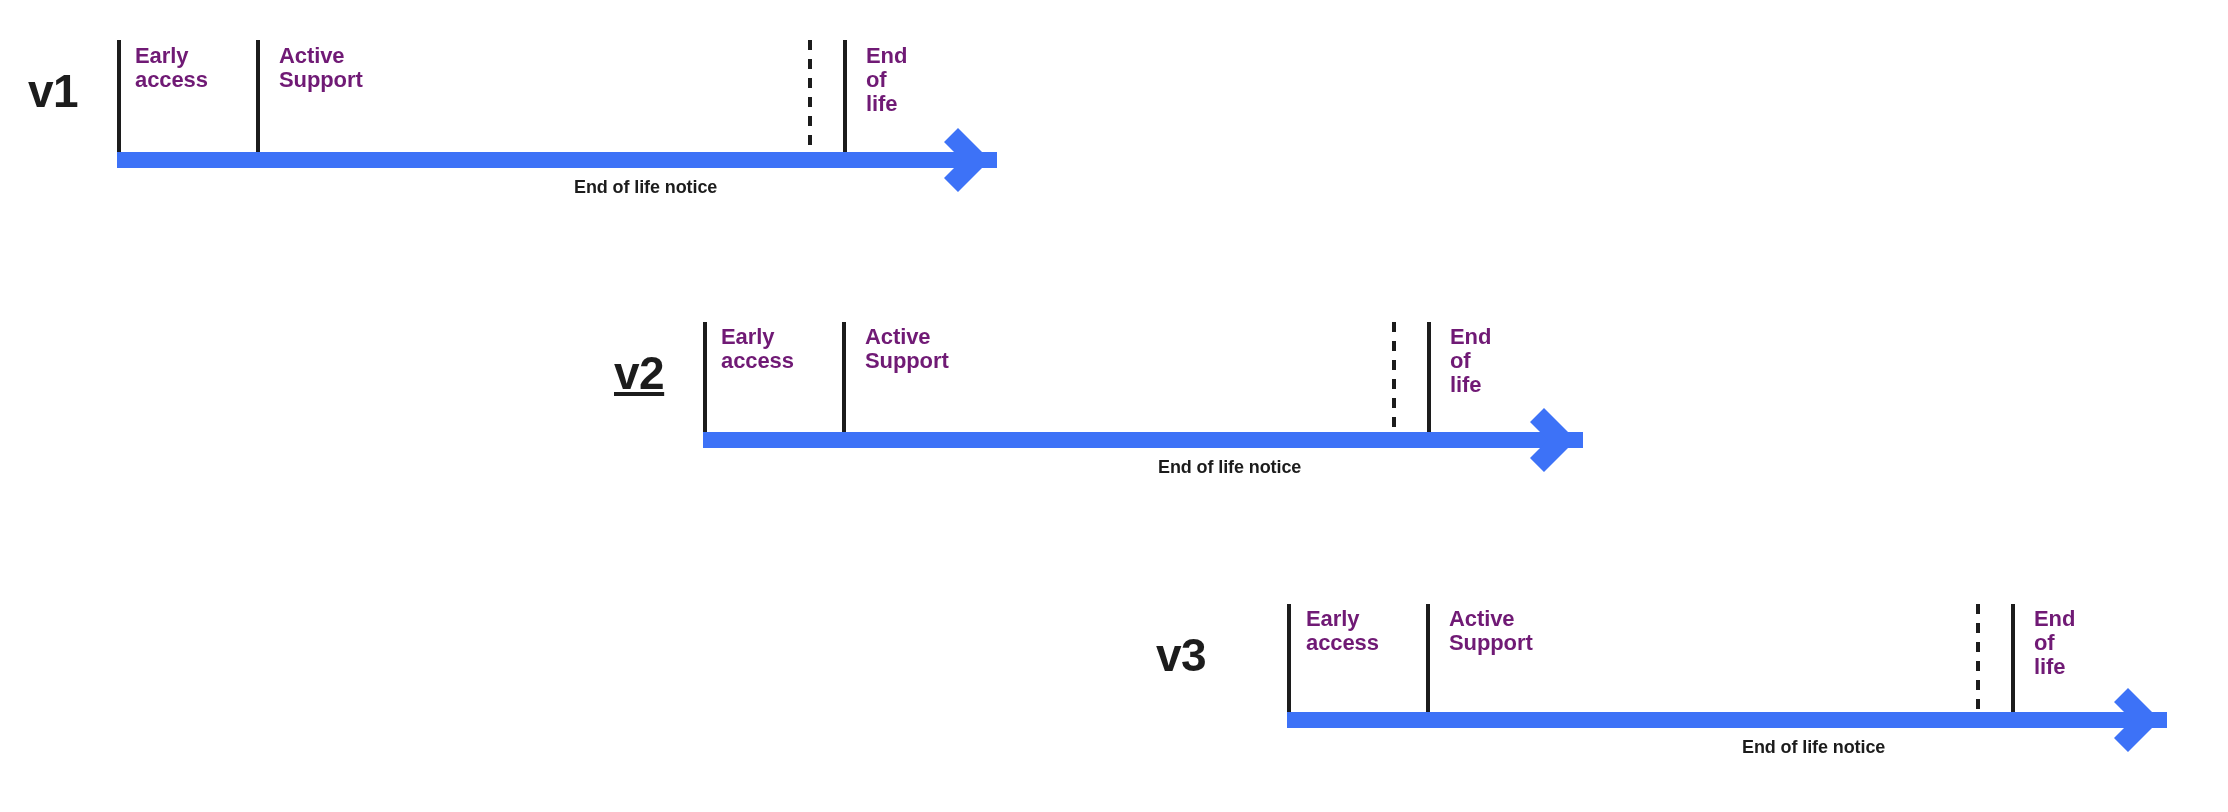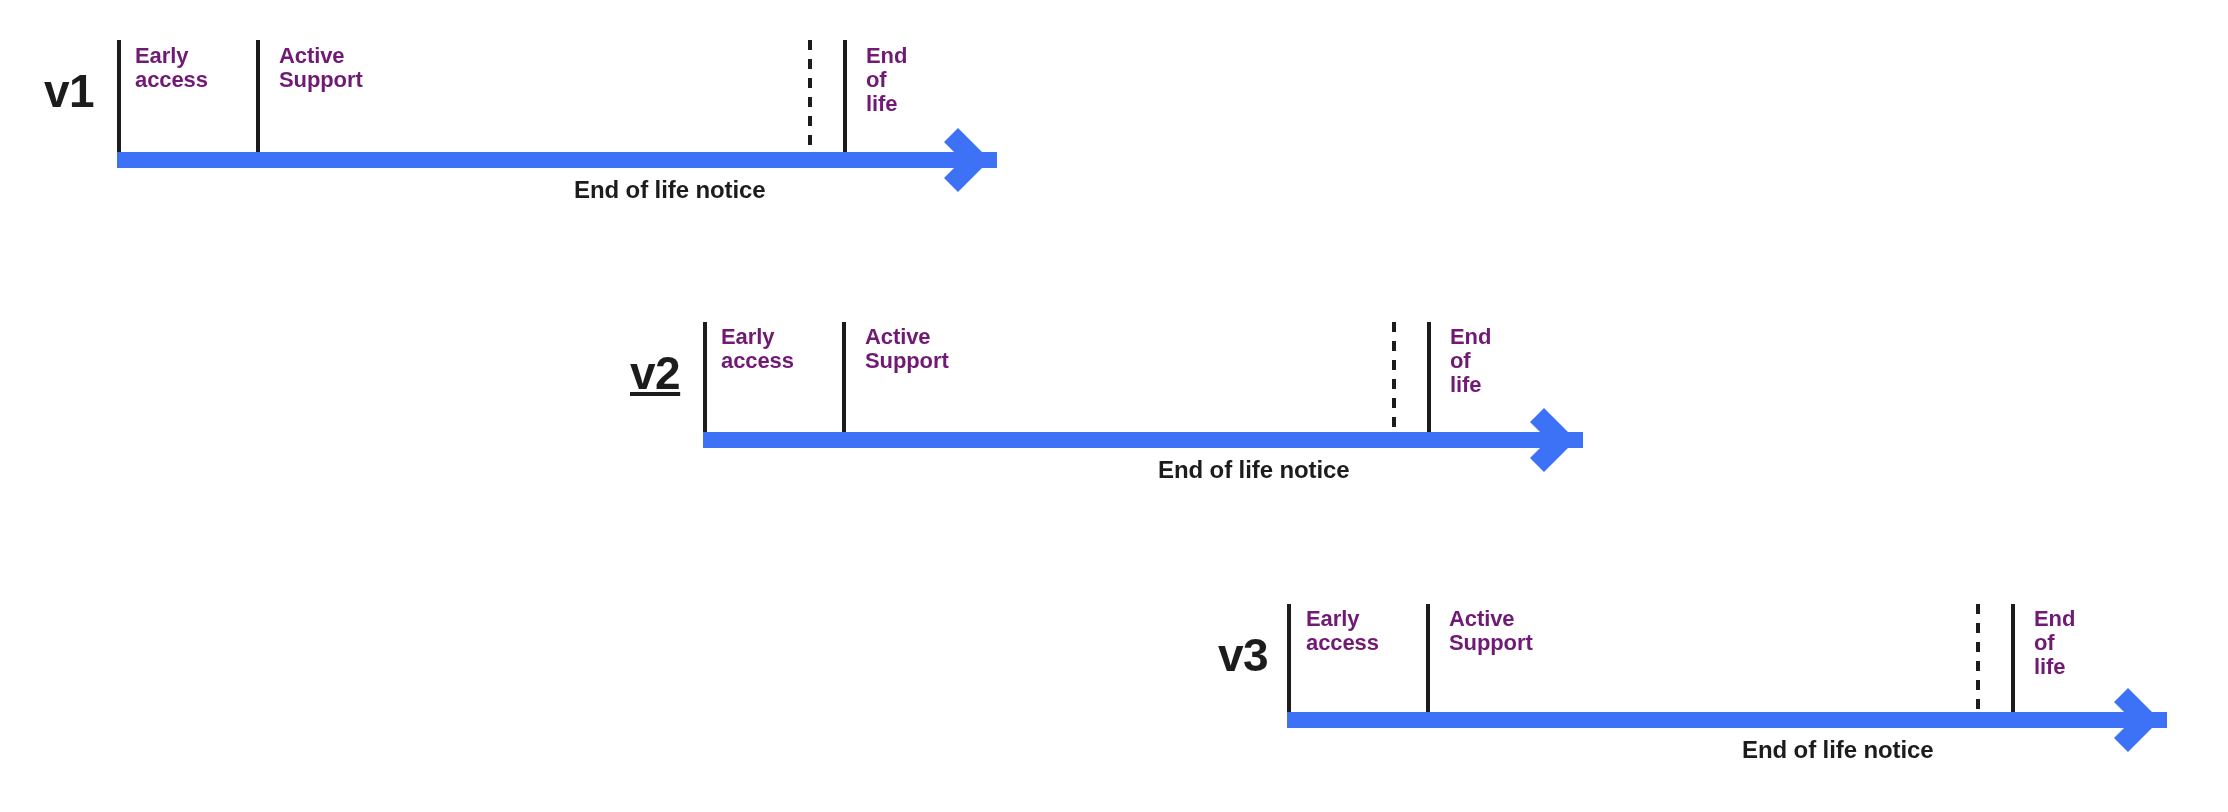--- a/index.html
+++ b/index.html
@@ -33,21 +33,20 @@
   
   .version-label {
     position: absolute;
     font-size: 46px;
     font-weight: 700;
     color: #1c1c1c;
     letter-spacing: -0.5px;
     line-height: 1;
     white-space: nowrap;
     text-align: right;
-    margin-left: 16px;
   }
 
   
   .timeline-bar {
     position: absolute;
     height: 16px;
     background: #3d72f7;
   }
 
   
@@ -84,21 +83,21 @@
     font-weight: 700;
     color: #701a75;
     line-height: 1.08;
     white-space: pre-line;
     letter-spacing: -0.1px;
   }
 
   
   .notice-label {
     position: absolute;
-    font-size: 24px;
+    font-size: 18px;
     font-weight: 700;
     color: #1c1c1c;
     line-height: 1;
     white-space: nowrap;
     letter-spacing: -0.1px;
   }
 </style>
 </head>
 <body>
 
@@ -149,21 +148,21 @@
       <svg width="72" height="64" viewBox="0 0 72 64" aria-hidden="true">
         <path d="M14 0 L46 32 L14 64 L0 50 L18 32 L0 14 Z" fill="#3d72f7"></path>
       </svg>
     </div>
 
     <div class="notice-label" style="left:1158px; top:458px;">End of life notice</div>
   </div>
 
   <div class="row">
 
-    <div class="version-label" style="left:1202px; top:632px;">v3</div>
+    <div class="version-label" style="left:1156px; top:632px;">v3</div>
 
     <div class="phase-divider" style="left:1287px; top:604px; height:108px;"></div>
     <div class="phase-divider" style="left:1426px; top:604px; height:108px;"></div>
     <div class="phase-divider-dashed" style="left:1976px; top:604px; height:108px;"></div>
     <div class="phase-divider" style="left:2011px; top:604px; height:108px;"></div>
 
     <div class="phase-label" style="left:1306px; top:607px;">Early
 access</div>
     <div class="phase-label" style="left:1449px; top:607px;">Active Support</div>
     <div class="phase-label" style="left:2034px; top:607px;">End of life</div>

